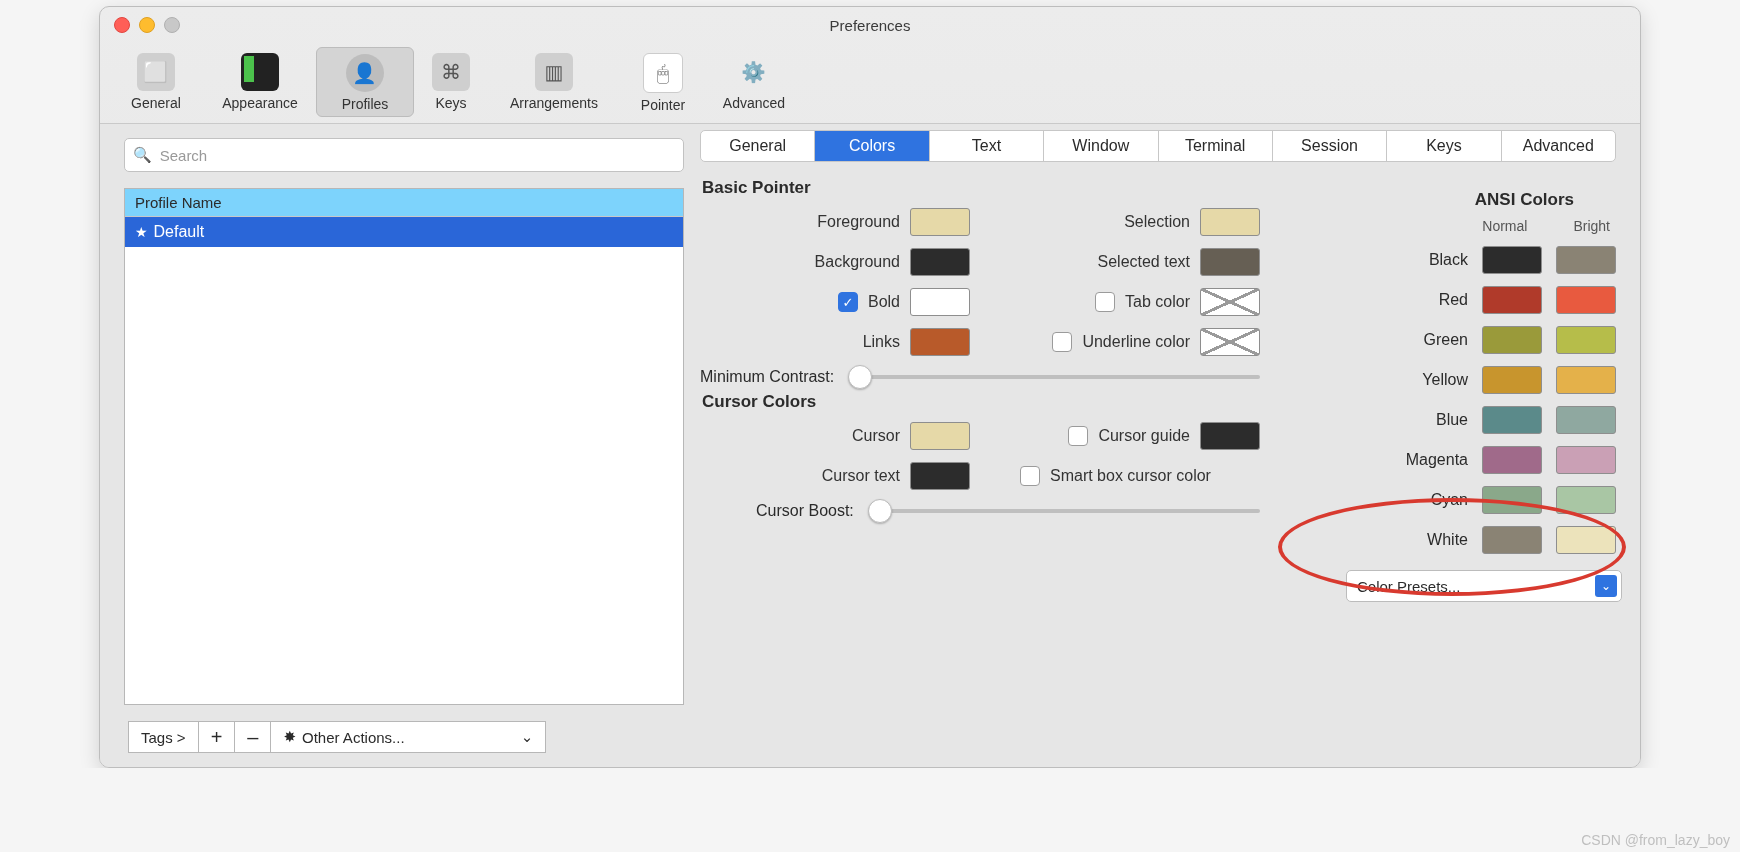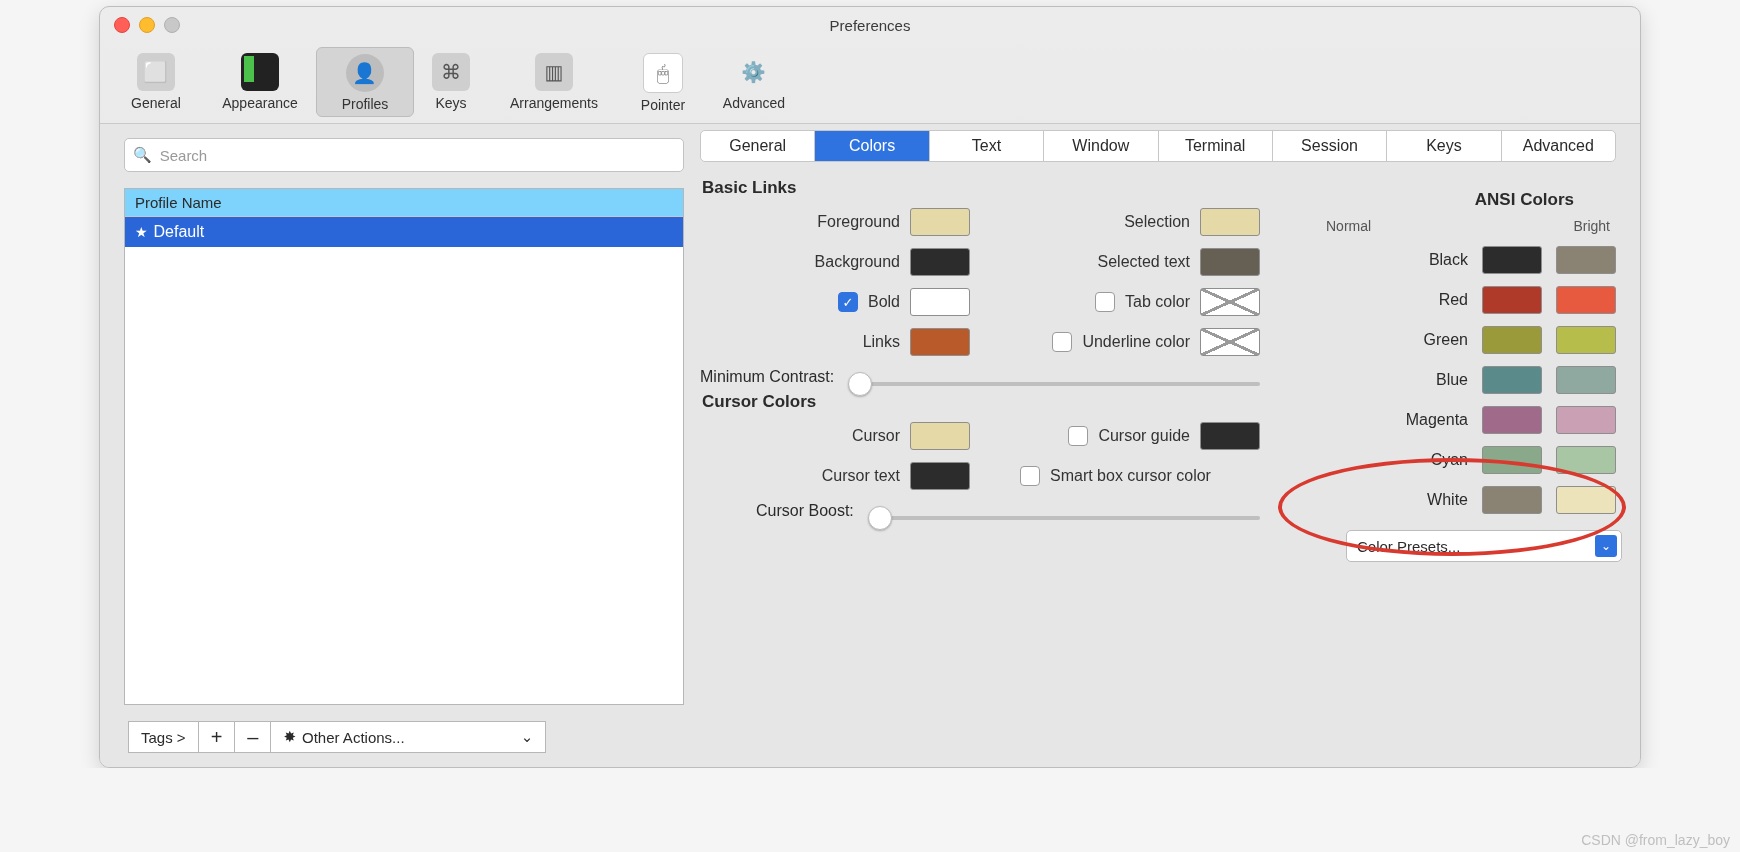--- a/index.html
+++ b/index.html
@@ -70,26 +70,26 @@
                 linear-gradient(to top left,transparent 47%,#9a9a9a 47%,#9a9a9a 53%,transparent 53%), #fff;}
   .swatch.checker {
     background-color:#e8b89c;
     background-image:linear-gradient(45deg,#d9a586 25%,transparent 25%,transparent 75%,#d9a586 75%),
                      linear-gradient(45deg,#d9a586 25%,transparent 25%,transparent 75%,#d9a586 75%);
     background-size:14px 14px; background-position:0 0,7px 7px;}
   .chk {width:18px;height:18px;border:1px solid #9b9b9b;border-radius:4px;background:#fff;display:inline-flex;align-items:center;justify-content:center;color:#fff;font-size:13px;}
   .chk.on{background:#2f73e0;border-color:#2f73e0;}
   .slider {flex:1;height:4px;background:#bfbfbf;border-radius:2px;position:relative;margin-left:8px;}
   .slider .knob{position:absolute;left:0;top:50%;transform:translate(-2px,-50%);width:22px;height:22px;border-radius:50%;background:#fff;border:1px solid #bbb;box-shadow:0 1px 2px rgba(0,0,0,.25);}
-  .slider-row {display:flex;align-items:flex-end;gap:8px;margin:10px 0 6px 0;}
+  .slider-row {display:flex;align-items:center;gap:8px;margin:10px 0 6px 0;}
   .slider-row label{font-size:16px;white-space:nowrap;}
   
   .ansi {position:absolute; right:24px; top:62px; width:290px;}
   .ansi .section-title{text-align:right;margin-right:42px;}
-  .ansi-head {display:flex;justify-content:space-between;gap:46px;font-size:14px;color:#555;margin:2px 0 6px 0;padding-right:6px;}
+  .ansi-head {display:flex;justify-content:flex-end;gap:46px;font-size:14px;color:#555;margin:2px 0 6px 0;padding-right:6px;}
   .ansi-row {display:flex;align-items:center;justify-content:flex-end;gap:14px;height:40px;}
   .ansi-row label{font-size:16px;}
   .presets {margin-top:10px; margin-left:20px; height:30px;width:260px;border:1px solid #bcbcbc;border-radius:5px;background:#fff;display:flex;align-items:center;justify-content:space-between;padding:0 4px 0 10px;font-size:15px;}
   .presets .arrow{width:22px;height:22px;background:#2f73e0;border-radius:3px;color:#fff;display:flex;align-items:center;justify-content:center;font-size:12px;}
   .circle-anno{position:absolute;right:-10px;bottom:6px;width:340px;height:90px;border:4px solid #d83a2f;border-radius:50%/50%;pointer-events:none;}
   .watermark{position:fixed;right:10px;bottom:4px;color:#bfbfbf;font-size:14px;}
   .right-main{width:560px;}
 </style>
 </head>
 <body>
@@ -174,21 +174,21 @@
         <div class="subtab">Text</div>
         <div class="subtab">Window</div>
         <div class="subtab">Terminal</div>
         <div class="subtab">Session</div>
         <div class="subtab">Keys</div>
         <div class="subtab">Advanced</div>
       </div>
 
       <div class="right-main">
 
-        <div class="section-title">Basic Links</div>
+        <div class="section-title">Basic Pointer</div>
         <div class="colors-grid">
           <div class="col">
             <div class="row">
                 <label>Foreground</label>
               <div class="swatch" style="background:#e6d9a8"></div>
               </div>
             <div class="row">
                 <label>Background</label>
               <div class="swatch" style="background:#2c2c2c"></div>
               </div>
@@ -278,20 +278,25 @@
               <label>Red</label>
               <div class="swatch" style="background:#b03a2a"></div>
               <div class="swatch" style="background:#e85a3f"></div>
             </div>
             <div class="ansi-row">
               <label>Green</label>
               <div class="swatch" style="background:#9a9a3a"></div>
               <div class="swatch" style="background:#b6bd4a"></div>
             </div>
             <div class="ansi-row">
+              <label>Yellow</label>
+              <div class="swatch" style="background:#c8952d"></div>
+              <div class="swatch" style="background:#e4b14a"></div>
+            </div>
+            <div class="ansi-row">
               <label>Blue</label>
               <div class="swatch" style="background:#5b8a8a"></div>
               <div class="swatch" style="background:#8fa8a0"></div>
             </div>
             <div class="ansi-row">
               <label>Magenta</label>
               <div class="swatch" style="background:#a06a8a"></div>
               <div class="swatch" style="background:#caa0b5"></div>
             </div>
             <div class="ansi-row">

